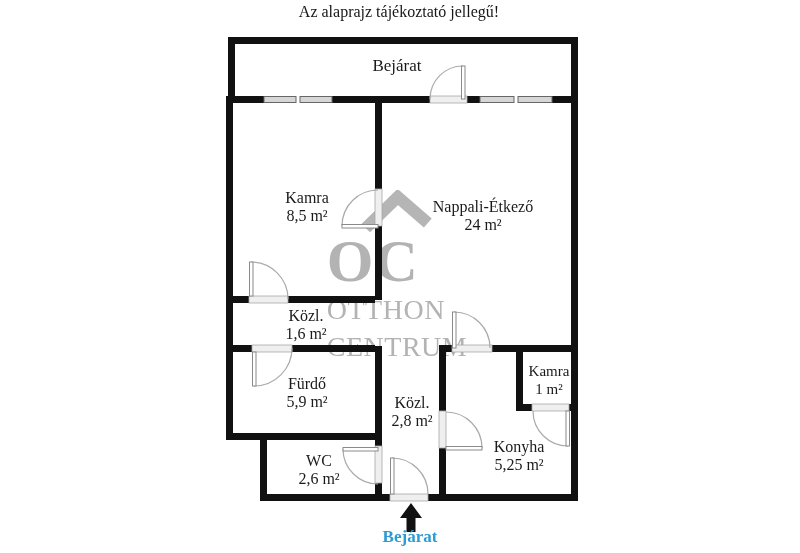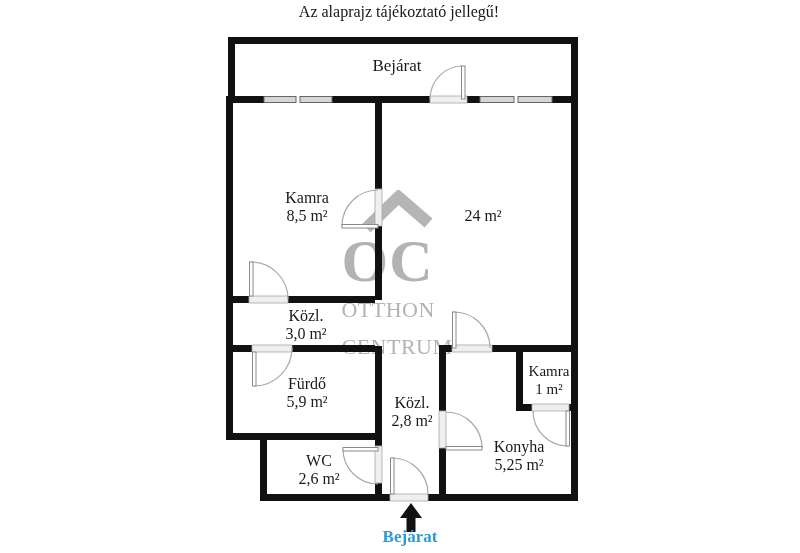--- a/index.html
+++ b/index.html
@@ -10,21 +10,21 @@
   .title{
     position:absolute;top:3px;left:399px;transform:translateX(-50%);
     font-size:16px;line-height:18px;color:#161616;white-space:nowrap;z-index:3;
   }
   .watermark{
     position:absolute;left:397px;top:190px;transform:translateX(-50%);
     text-align:left;color:#b3b3b3;z-index:1;user-select:none;
   }
   .watermark .roof{display:block;margin:0 auto 0 auto;}
   .wm-oc{font-size:60px;font-weight:bold;line-height:58px;letter-spacing:1px;}
-  .wm-line{font-size:22px;line-height:35px;letter-spacing:0.5px;margin-top:2px;}
+  .wm-line{font-size:28px;line-height:35px;letter-spacing:0.5px;margin-top:2px;}
   #plan{position:absolute;left:0;top:0;z-index:2;}
   .room-label{
     position:absolute;transform:translate(-50%,-50%);text-align:center;
     font-size:16px;line-height:18px;white-space:nowrap;z-index:3;
   }
   .room-label .room-area:empty{display:none;}
   .entrance-label{
     position:absolute;left:410px;top:537px;transform:translate(-50%,-50%);
     font-size:17px;font-weight:bold;color:#2E9AD3;white-space:nowrap;z-index:3;
   }
@@ -126,25 +126,26 @@
 
   <div class="room-label" style="left:397px;top:66px;font-size:17px">
     <div class="room-name">Bejárat</div>
 
   </div>
   <div class="room-label" style="left:307px;top:207px">
     <div class="room-name">Kamra</div>
     <div class="room-area">8,5 m²</div>
   </div>
   <div class="room-label" style="left:483px;top:216px">
+    <div class="room-name">Nappali-Étkező</div>
     <div class="room-area">24 m²</div>
   </div>
   <div class="room-label" style="left:306px;top:325px">
     <div class="room-name">Közl.</div>
-    <div class="room-area">3,0 m²</div>
+    <div class="room-area">1,6 m²</div>
   </div>
   <div class="room-label" style="left:307px;top:393px">
     <div class="room-name">Fürdő</div>
     <div class="room-area">5,9 m²</div>
   </div>
   <div class="room-label" style="left:412px;top:412px">
     <div class="room-name">Közl.</div>
     <div class="room-area">2,8 m²</div>
   </div>
   <div class="room-label" style="left:549px;top:380px;font-size:15px">

